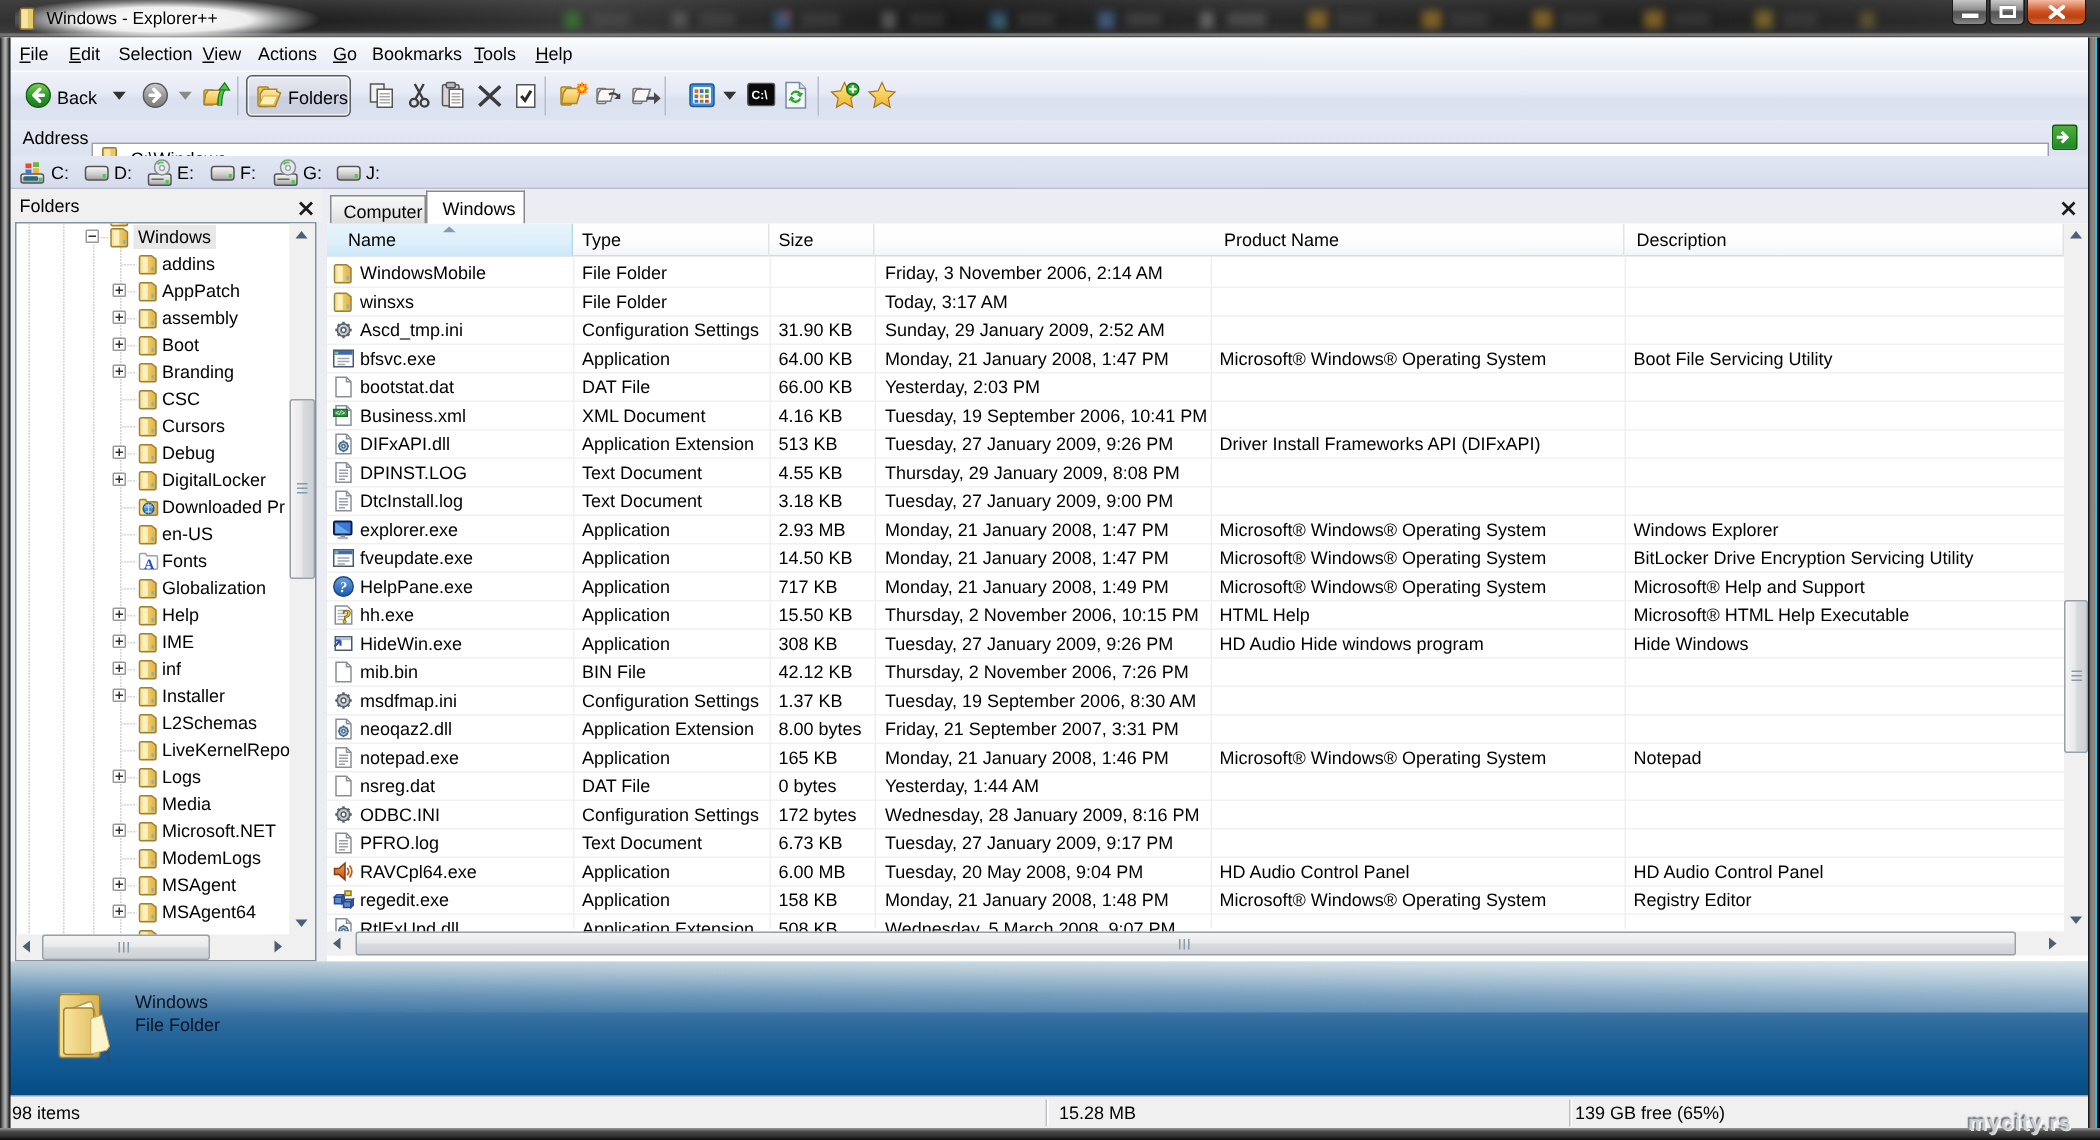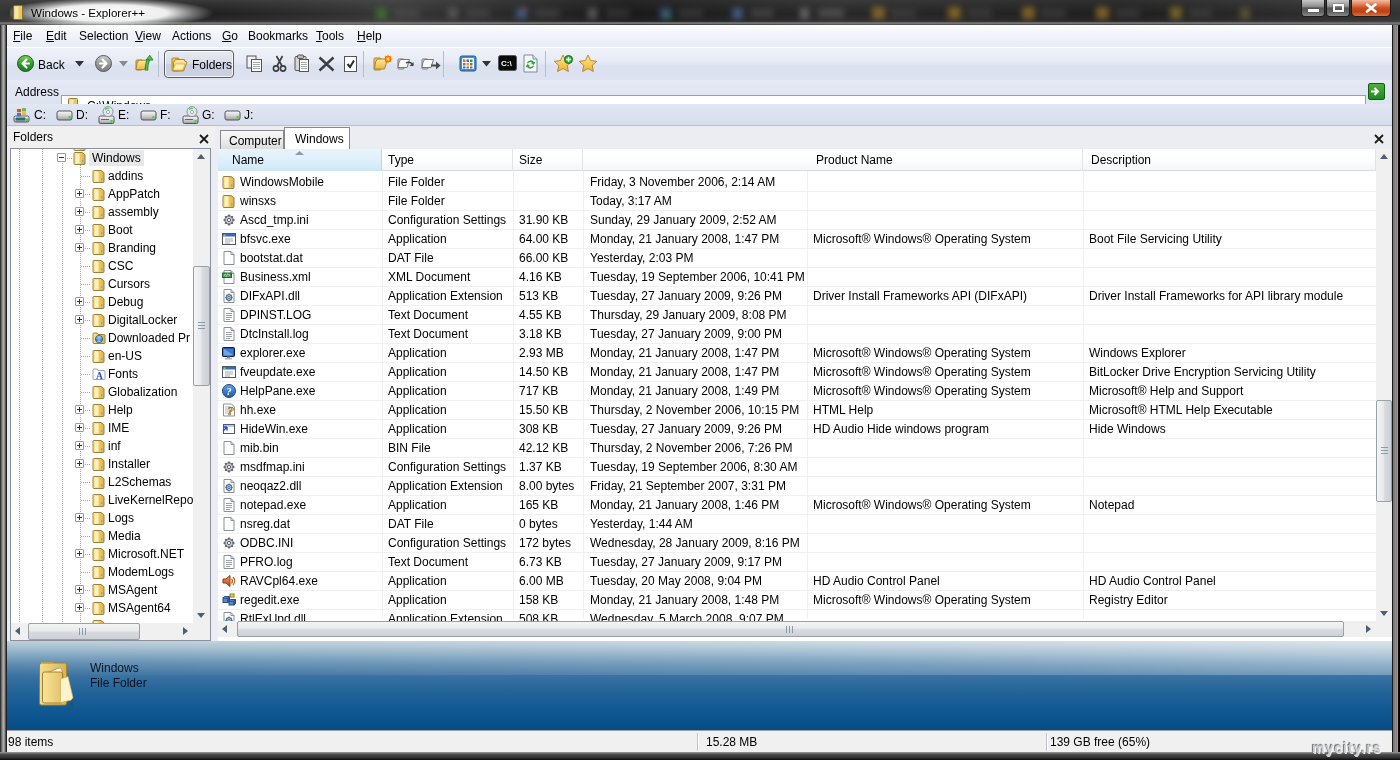--- a/index.html
+++ b/index.html
@@ -732,21 +732,20 @@
         </div>
 <div class="lrow" style="top:138px">
           <i><svg width="16" height="16">
               <use href="#dllp"></use>
             </svg></i>
           <span class="lc" style="left:22px;width:138px">DIFxAPI.dll</span>
           <span class="lc" style="left:170px;width:122px">Application Extension</span>
           <span class="lc" style="left:301px;width:60px">513 KB</span>
           <span class="lc" style="left:372px;width:214px">Tuesday, 27 January 2009, 9:26 PM</span>
           <span class="lc" style="left:595px;width:266px">Driver Install Frameworks API (DIFxAPI)</span>
-          <span class="lc" style="left:871px;width:283px">Driver Install Frameworks for API library module</span>
         </div>
 <div class="lrow" style="top:157px">
           <i><svg width="16" height="16">
               <use href="#paget"></use>
             </svg></i>
           <span class="lc" style="left:22px;width:138px">DPINST.LOG</span>
           <span class="lc" style="left:170px;width:122px">Text Document</span>
           <span class="lc" style="left:301px;width:60px">4.55 KB</span>
           <span class="lc" style="left:372px;width:214px">Thursday, 29 January 2009, 8:08 PM</span>
           <span class="lc" style="left:595px;width:266px"></span>

